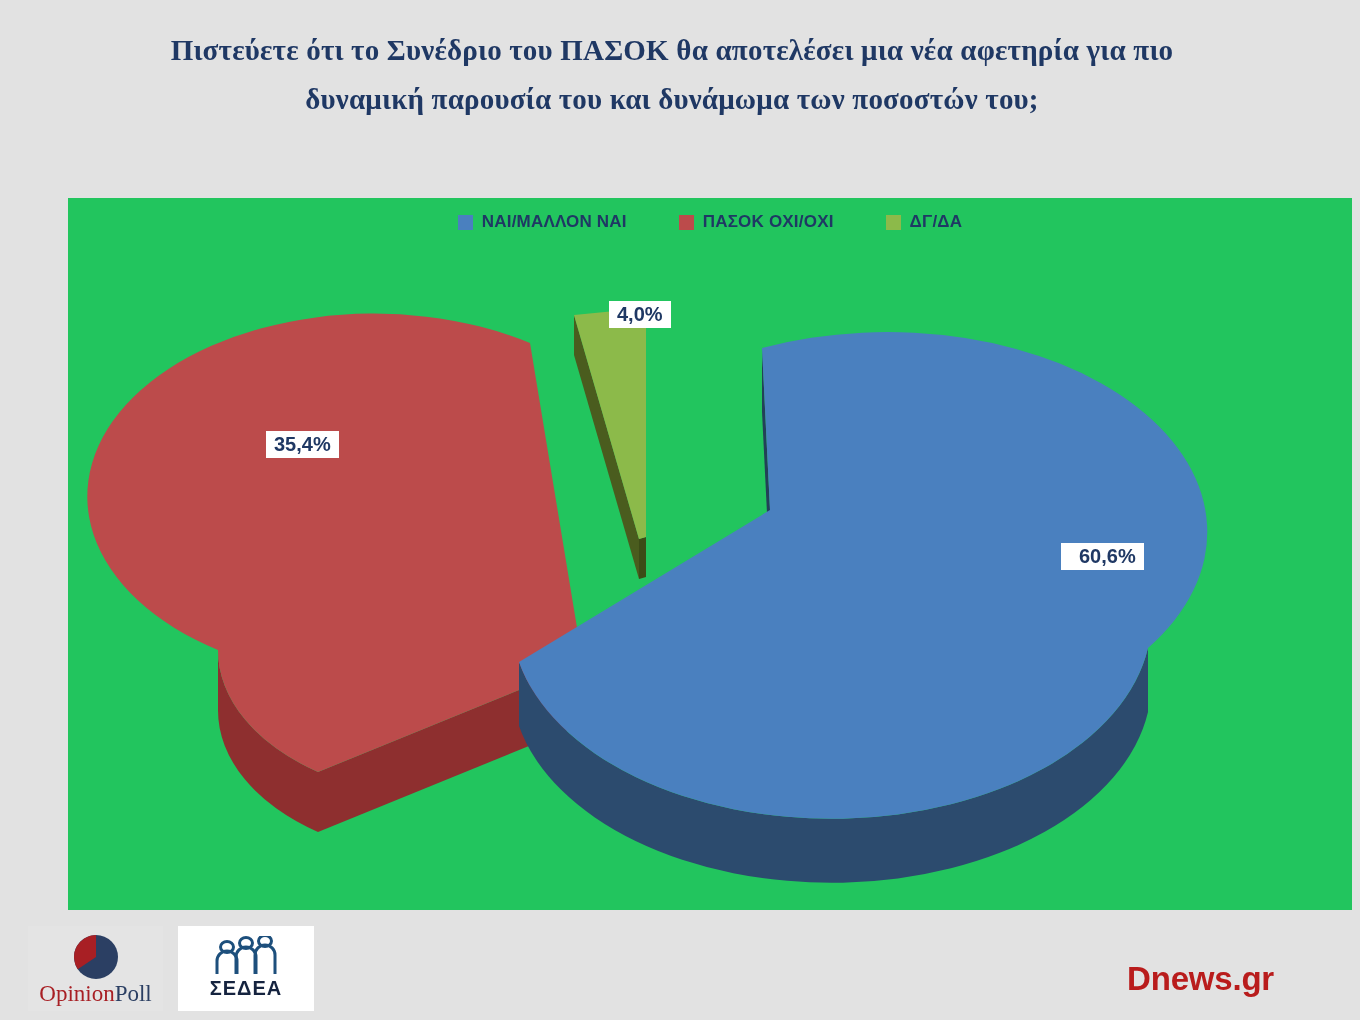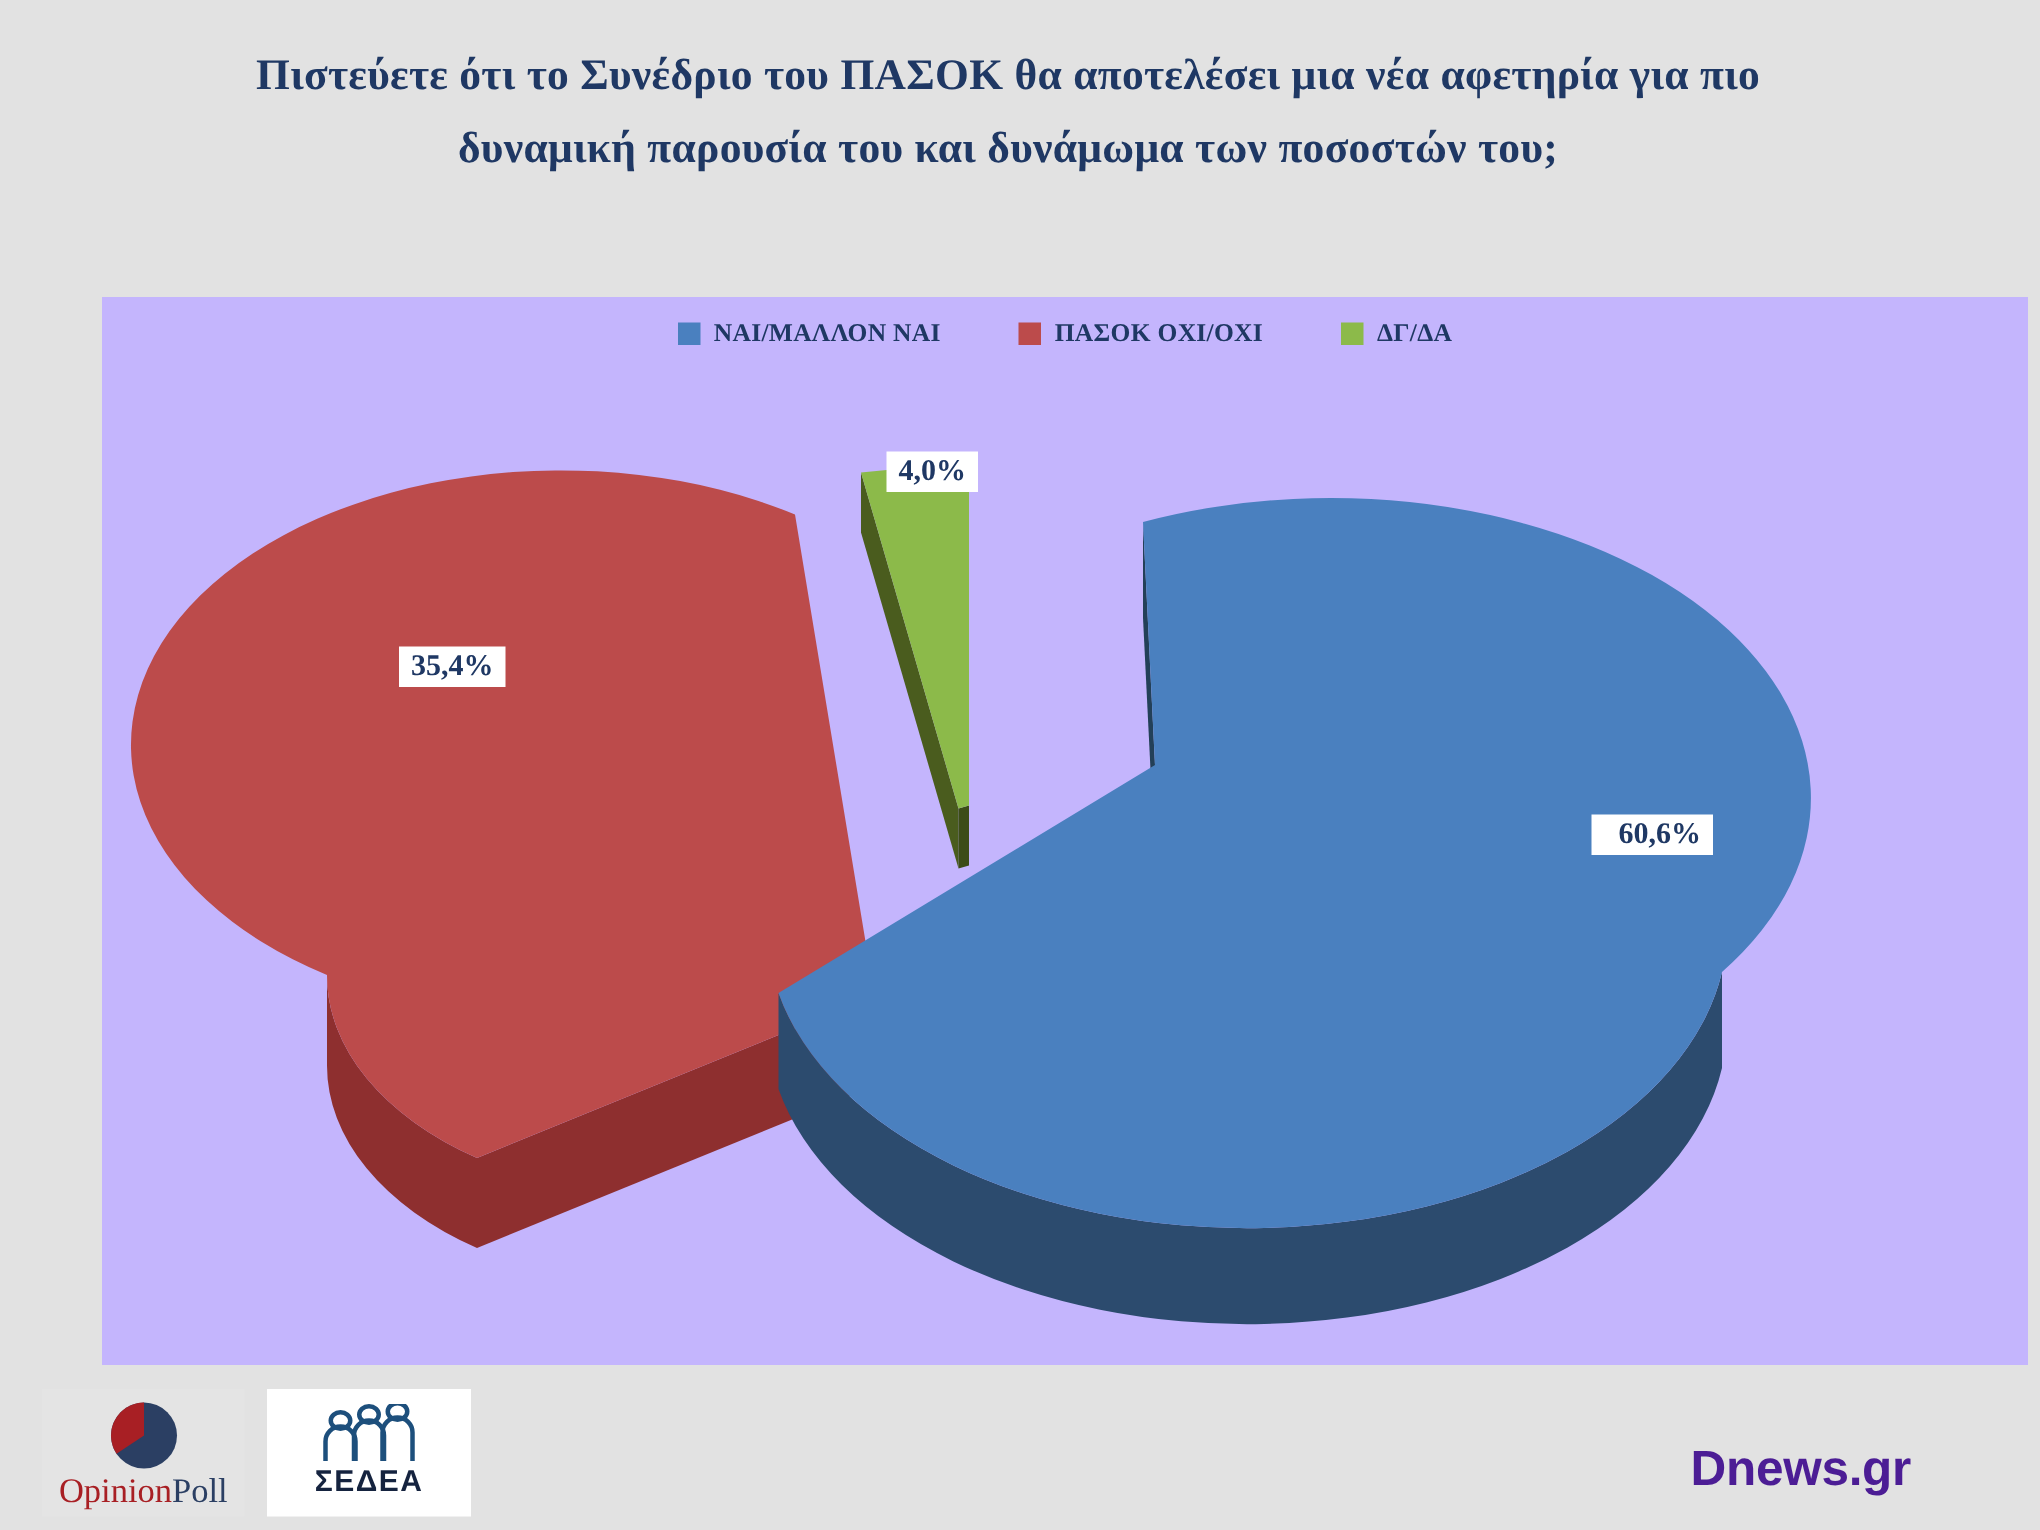--- a/index.html
+++ b/index.html
@@ -33,22 +33,21 @@
     text-align: center;
   }
 
   
   .chart-panel {
     position: absolute;
     left: 68px;
     top: 198px;
     width: 1284px;
     height: 712px;
-    background: #c4b5fd;
-    font-family: Liberation Serif, serif;
+    background: #22c55e;
   }
 
   
   .legend {
     position: absolute;
     left: 0;
     top: 14px;
     width: 100%;
     display: flex;
     justify-content: center;
@@ -92,21 +91,21 @@
     position: absolute;
     background: #ffffff;
     color: #1f3864;
     font-size: 20px;
     font-weight: bold;
     padding: 3px 8px 4px 8px;
     line-height: 1;
     white-space: nowrap;
   }
   .label-red  { left: 198px; top: 233px; }
-  .label-green{ left: 523px; top: 103px; }
+  .label-green{ left: 541px; top: 103px; }
   .label-blue { left: 993px; top: 345px; padding-left: 18px; }
 
   
   .logo-opinionpoll {
     position: absolute;
     left: 28px;
     top: 926px;
     width: 135px;
     height: 85px;
     background: #e4e4e4;
@@ -164,21 +163,21 @@
     color: #15233f;
     line-height: 1;
   }
 
   .site-brand {
     position: absolute;
     right: 86px;
     top: 960px;
     font-size: 33px;
     font-weight: bold;
-    color: #4c1d95;
+    color: #b91c1c;
     letter-spacing: -0.2px;
   }
 </style>
 </head>
 <body>
 
 <div class="title-block">
   <div class="title-line">Πιστεύετε ότι το Συνέδριο του ΠΑΣΟΚ θα αποτελέσει μια νέα αφετηρία για πιο</div>
   <div class="title-line">δυναμική παρουσία του και δυνάμωμα των ποσοστών του;</div>
 </div>

